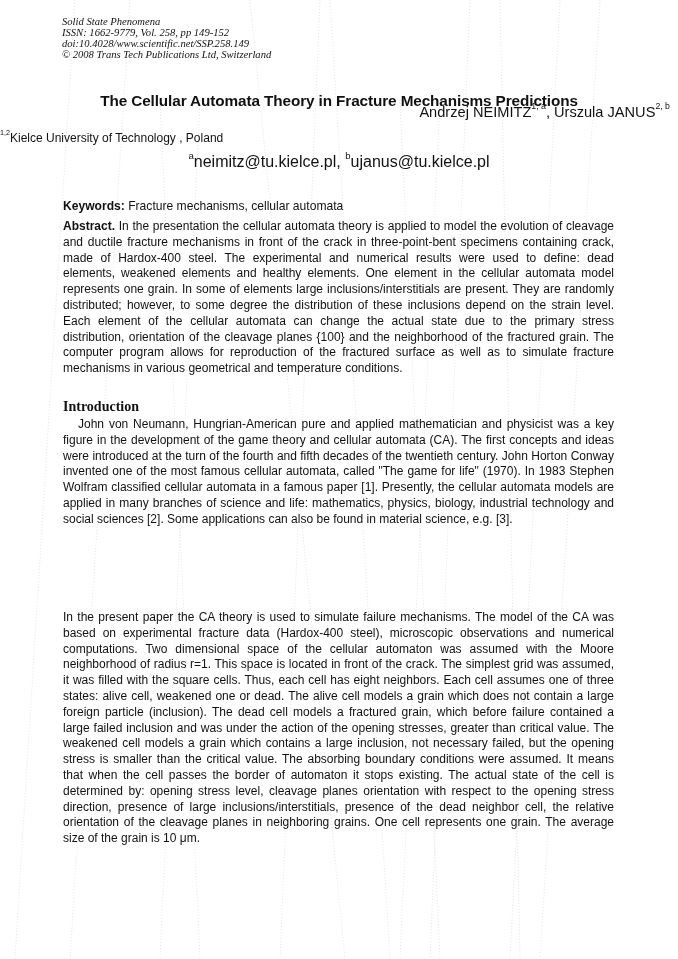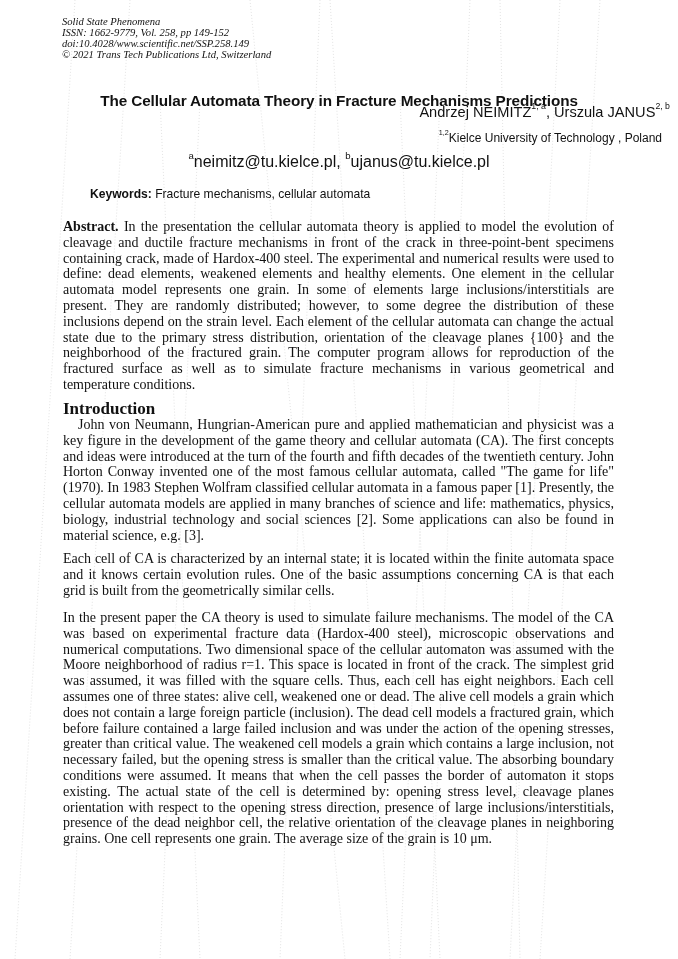--- a/index.html
+++ b/index.html
@@ -58,68 +58,66 @@
     .authors {
       position: absolute;
       left: 0; right: 8px;
       top: 104px;
       text-align: right;
       font-family: "Liberation Sans", sans-serif;
       font-size: 14.6px;
     }
     .affil {
       position: absolute;
-      left: 0; right: 16px;
+      left: 0; right: 2px;
       top: 131px;
-      text-align: right;
+      text-align: left;
       font-family: "Liberation Sans", sans-serif;
       font-size: 12px;
-      padding-left: 8px;
     }
     .emails {
       position: absolute;
       left: 0; right: 0;
       top: 153px;
       text-align: center;
       font-family: "Liberation Sans", sans-serif;
       font-size: 16px;
     }
     sup {
       font-size: 0.6em;
       vertical-align: top;
       position: relative;
       top: -0.35em;
     }
     .keywords {
       position: absolute;
       left: 63px;
-      top: 187px;
+      top: 199px;
       font-family: "Liberation Sans", sans-serif;
       font-size: 12.1px;
-      margin-left: 27px;
     }
     .keywords b { font-weight: bold; }
     .body-text {
       position: absolute;
       left: 63px;
       width: 551px;
-      font-family: Liberation Serif, serif;
-      font-size: 14px;
+      font-family: Liberation Sans, sans-serif;
+      font-size: 12px;
       line-height: 15.8px;
       text-align: justify;
     }
     .abstract { top: 219px; }
     .abstract b { font-weight: bold; }
     .intro-heading {
       position: absolute;
       left: 63px;
       top: 399px;
       font-family: "Liberation Serif", serif;
       font-weight: bold;
-      font-size: 17px;
+      font-size: 14px;
     }
     .p1 { top: 417px; text-indent: 15px; }
     .p2 { top: 551px; }
     .p3 { top: 610px; }
   </style>
 </head>
 <body>
 
 <svg class="watermark" width="678" height="959" viewBox="0 0 678 959">
   <g stroke="#e4e4e4" stroke-width="1" stroke-dasharray="1 2" fill="none">
@@ -138,21 +136,21 @@
     <line x1="600" y1="0" x2="540" y2="959"></line>
   </g>
 </svg>
 
 <div class="page">
 
   <div class="hdr-left">
     <div>Solid State Phenomena</div>
     <div>ISSN: 1662-9779, Vol. 258, pp 149-152</div>
     <div>doi:10.4028/www.scientific.net/SSP.258.149</div>
-    <div>© 2021 Trans Tech Publications Ltd, Switzerland</div>
+    <div>© 2008 Trans Tech Publications Ltd, Switzerland</div>
   </div>
 
 
   <div class="title">The Cellular Automata Theory in Fracture Mechanisms Predictions</div>
 
   <div class="authors">
     <span>Andrzej NEIMITZ</span><sup>1, a</sup><span>, </span><span>Urszula JANUS</span><sup>2, b</sup>
   </div>
 
   <div class="affil">
@@ -167,16 +165,15 @@
     <b>Keywords:</b><span> Fracture mechanisms, cellular automata</span>
   </div>
 
   <div class="body-text abstract">
     <b>Abstract.</b><span> In the presentation the cellular automata theory is applied to model the evolution of cleavage and ductile fracture mechanisms in front of the crack in three-point-bent specimens containing crack, made of Hardox-400 steel. The experimental and numerical results were used to define: dead elements, weakened elements and healthy elements. One element in the cellular automata model represents one grain.  In some of elements large inclusions/interstitials are present. They are randomly distributed; however, to some degree the distribution of these inclusions depend on the strain level. Each element of the cellular automata can change the actual state due to the primary stress distribution, orientation of the cleavage planes {100} and the neighborhood of the fractured grain. The computer program allows for reproduction of the fractured surface as well as to simulate fracture mechanisms in various geometrical and temperature conditions.</span>
   </div>
 
   <div class="intro-heading">Introduction</div>
 
   <div class="body-text p1">John von Neumann, Hungrian-American pure and applied mathematician and physicist was a key figure in the development of the game theory and cellular automata (CA). The first concepts and ideas were introduced at the turn of the fourth and fifth decades of the twentieth century. John Horton Conway invented one of the most famous cellular automata, called "The game for life" (1970). In 1983 Stephen Wolfram classified cellular automata in a famous paper [1].  Presently, the cellular automata models are applied in many branches of science and life: mathematics, physics, biology, industrial technology and social sciences [2]. Some applications can also be found in material science, e.g. [3].</div>
-  <div class="body-text p2">Each cell of CA is characterized by an internal state; it is located within the finite automata space and it knows certain evolution rules. One of the basic assumptions concerning CA is that each grid is built from the geometrically similar cells.</div>
   <div class="body-text p3">In the present paper the CA theory is used to simulate failure mechanisms. The model of the CA was based on experimental fracture data (Hardox-400 steel), microscopic observations and numerical computations. Two dimensional space of the cellular automaton was assumed with the Moore neighborhood of radius r=1. This space is located in front of the crack. The simplest grid was assumed, it was filled with the square cells. Thus, each cell has eight neighbors. Each cell assumes one of three states: alive cell, weakened one or dead.  The alive cell models a grain which does not contain a large foreign particle (inclusion). The dead cell models a fractured grain, which before failure contained a large failed inclusion and was under the action of the opening stresses, greater than critical value. The weakened cell models a grain which contains a large inclusion, not necessary failed, but the opening stress is smaller than the critical value. The absorbing boundary conditions were assumed. It means that when the cell passes the border of automaton it stops existing. The actual state of the cell is determined by: opening stress level, cleavage planes orientation with respect to the opening stress direction, presence of large inclusions/interstitials, presence of the dead neighbor cell, the relative orientation of the cleavage planes in neighboring grains. One cell represents one grain. The average size of the grain is 10 μm.</div>
 
 </div>
 
 </body></html>

